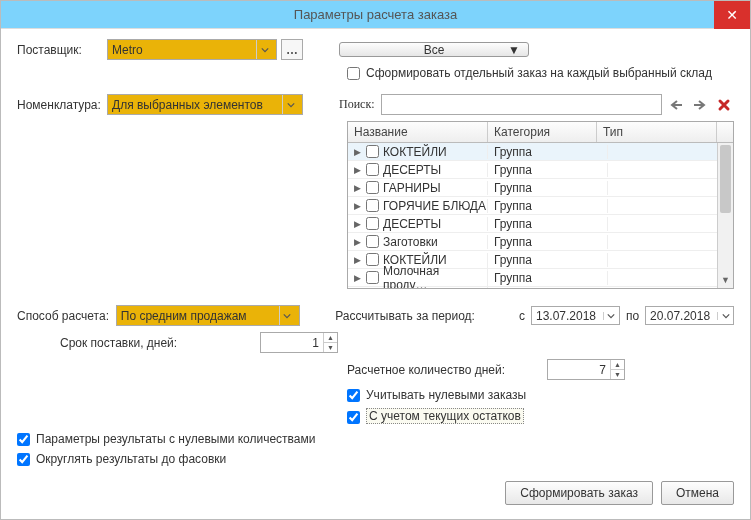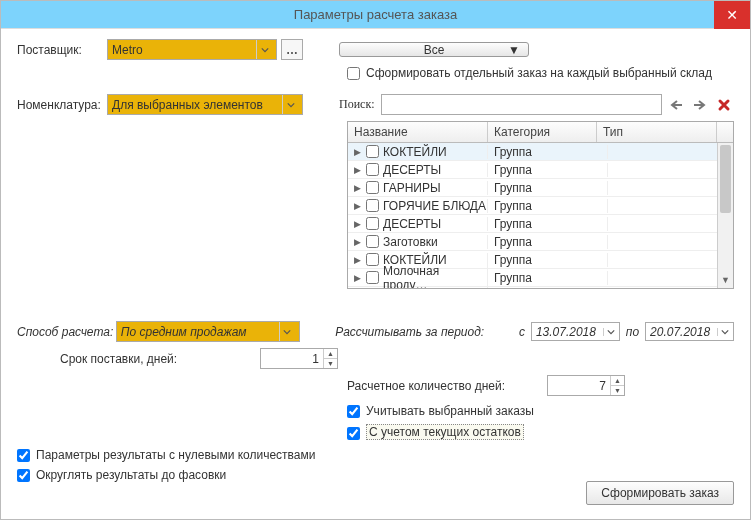--- a/index.html
+++ b/index.html
@@ -260,21 +260,21 @@
           </div>
         <div class="scrollbar">
           <div class="sb-btn up">▲</div>
           <div class="thumb"></div>
           <div class="sb-btn down">▼</div>
         </div>
       </div>
     </div>
   </div>
 
-  <div class="row" style="margin-top:32px;font-style:italic;">
+  <div class="row" style="margin-top:16px;">
     <div class="lbl-col" style="width:100px">Способ расчета:</div>
     <div class="sel" style="width:186px">
       <span>По средним продажам</span>
       <span class="caret">
         <svg class="caret-svg" viewBox="0 0 10 10">
             <path d="M1 3 L5 7 L9 3" fill="none" stroke="#555" stroke-width="1.5"></path>
           </svg>
       </span>
     </div>
     <div style="width:36px"></div>
@@ -317,21 +317,21 @@
       <span class="spin">
           <div>▲</div>
           <div>▼</div>
         </span>
     </div>
   </div>
 
   <div class="row sect-right" style="margin-top:8px;">
     <label class="chk">
       <input type="checkbox" checked="" style="">
-      <span>Учитывать выбранный заказы</span>
+      <span>Учитывать нулевыми заказы</span>
     </label>
   </div>
 
   <div class="row sect-right" style="margin-top:0;">
     <label class="chk">
       <input type="checkbox" checked="" style="">
       <span class="highlight-box">С учетом текущих остатков</span>
     </label>
   </div>
 
@@ -347,13 +347,16 @@
       <span>Округлять результаты до фасовки</span>
     </label>
   </div>
 
 </div>
 
 <div class="footer-btns">
   <div class="btn">
       <span>Сформировать заказ</span>
     </div>
+  <div class="btn">
+      <span>Отмена</span>
+    </div>
 </div>
 
 </body></html>

